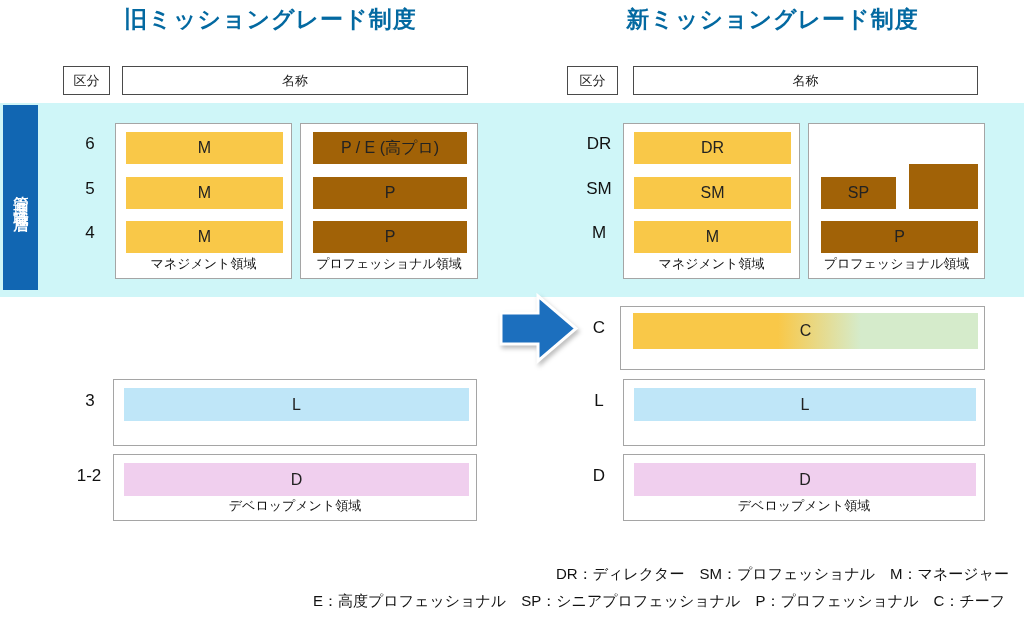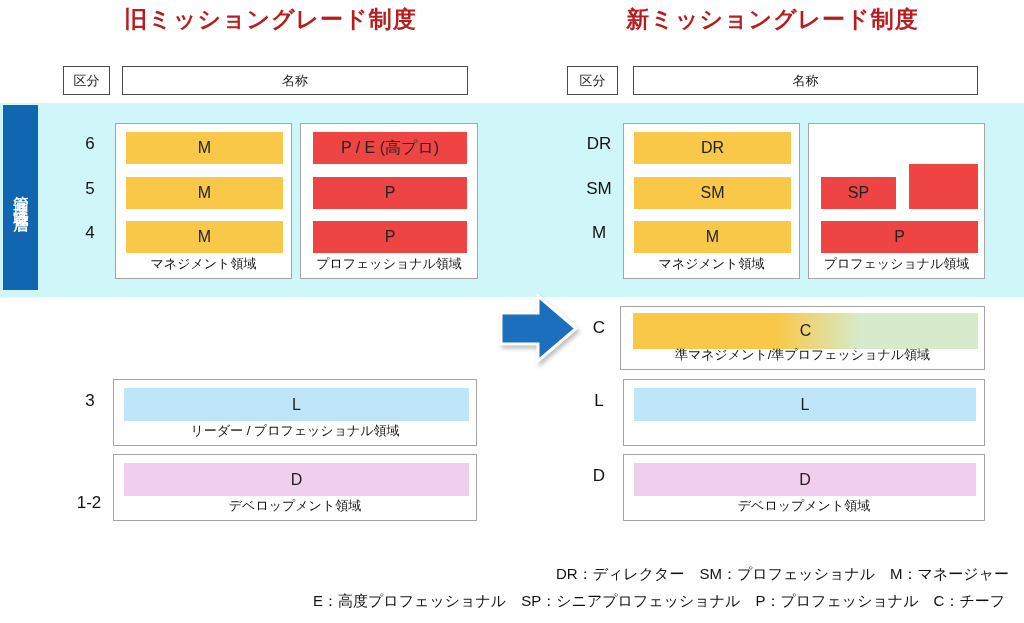--- a/index.html
+++ b/index.html
@@ -1,31 +1,31 @@
 <!DOCTYPE html>
 <html><head>
 <meta charset="utf-8">
 <style>
   html,body{margin:0;padding:0;background:#fff;}
   .canvas{
     position:relative;width:1024px;height:623px;background:#fff;
     font-family:"Liberation Sans",sans-serif;color:#1a1a1a;overflow:hidden;
   }
   .abs{position:absolute;}
-  .title{font-size:23px;font-weight:bold;text-align:center;letter-spacing:1px;color:#b91c1c;}
+  .title{font-size:23px;font-weight:bold;text-align:center;letter-spacing:1px;color:#0369a1;}
   .hdr-box{border:1.5px solid #4a4a4a;background:#fff;text-align:center;font-size:13px;
     display:flex;align-items:center;justify-content:center;box-sizing:border-box;}
   .band{background:#cff6f8;}
   .sidebar{background:#1166b2;display:flex;align-items:center;justify-content:center;}
   .sidebar .vtext{writing-mode:vertical-rl;color:#fff;font-size:15px;letter-spacing:7px;
     font-weight:bold;}
   .container{background:#fff;border:1px solid #a5a5a5;box-sizing:border-box;}
   .cbox{position:absolute;text-align:center;font-size:16px;color:#222;}
   .mgmt{background:#f9c848;}
-  .prof{background:#ef4444;}
+  .prof{background:#a16207;}
   .lead{background:#bfe6f8;}
   .dev{background:#f0cfee;}
   .grad{background:linear-gradient(to right,#f9c848 0%,#f9c848 42%,#d5ebcb 66%,#d5ebcb 100%);}
   .area-label{position:absolute;left:0;right:0;bottom:5px;text-align:center;font-size:13px;color:#111;margin-top:28px;}
   .grade{font-size:17px;text-align:center;color:#111;}
   .legend{font-size:15px;color:#111;white-space:nowrap;}
   .arrow-svg{filter:drop-shadow(2px 3px 2px rgba(0,0,0,0.25));}
 </style>
 </head>
 <body>
@@ -43,21 +43,21 @@
   <div class="abs band" style="left:0;top:103px;width:1024px;height:194px;"></div>
 
   <div class="abs sidebar" style="left:3px;top:105px;width:35px;height:185px;">
     <span class="vtext">管理職層</span>
   </div>
 
   <div class="abs grade" style="left:73px;top:134px;width:34px;">6</div>
   <div class="abs grade" style="left:73px;top:179px;width:34px;">5</div>
   <div class="abs grade" style="left:73px;top:223px;width:34px;">4</div>
   <div class="abs grade" style="left:73px;top:391px;width:34px;">3</div>
-  <div class="abs grade" style="left:66px;top:466px;width:46px;margin-top:27px;">1-2</div>
+  <div class="abs grade" style="left:66px;top:466px;width:46px;">1-2</div>
 
   <div class="abs grade" style="left:581px;top:134px;width:36px;">DR</div>
   <div class="abs grade" style="left:581px;top:179px;width:36px;">SM</div>
   <div class="abs grade" style="left:581px;top:223px;width:36px;">M</div>
   <div class="abs grade" style="left:581px;top:318px;width:36px;">C</div>
   <div class="abs grade" style="left:581px;top:391px;width:36px;">L</div>
   <div class="abs grade" style="left:581px;top:466px;width:36px;">D</div>
 
   <div class="abs container" style="left:115px;top:123px;width:177px;height:156px;">
     <div class="cbox mgmt" style="left:10px;top:8px;width:157px;height:32px;line-height:32px;">M</div>
@@ -86,26 +86,24 @@
     <div class="cbox prof" style="left:12px;top:97px;width:157px;height:32px;line-height:32px;">P</div>
     <div class="area-label">プロフェッショナル領域</div>
   </div>
 
   <svg class="abs arrow-svg" style="left:496px;top:291px;" width="86" height="80" viewBox="0 0 86 80">
     <polygon points="5,22 42,22 42,5 80,37.5 42,70 42,53 5,53" fill="#1c6fbe" stroke="#ffffff" stroke-width="3" stroke-linejoin="miter"></polygon>
   </svg>
 
   <div class="abs container" style="left:620px;top:306px;width:365px;height:64px;">
     <div class="cbox grad" style="left:12px;top:6px;width:345px;height:36px;line-height:36px;">C</div>
-    <div class="area-label">準マネジメント/準プロフェッショナル領域</div>
   </div>
 
   <div class="abs container" style="left:113px;top:379px;width:364px;height:67px;">
     <div class="cbox lead" style="left:10px;top:8px;width:345px;height:33px;line-height:33px;">L</div>
-    <div class="area-label">リーダー / プロフェッショナル領域</div>
   </div>
 
   <div class="abs container" style="left:113px;top:454px;width:364px;height:67px;">
     <div class="cbox dev" style="left:10px;top:8px;width:345px;height:33px;line-height:33px;">D</div>
     <div class="area-label">デベロップメント領域</div>
   </div>
 
   <div class="abs container" style="left:623px;top:379px;width:362px;height:67px;">
     <div class="cbox lead" style="left:10px;top:8px;width:342px;height:33px;line-height:33px;">L</div>
   </div>

